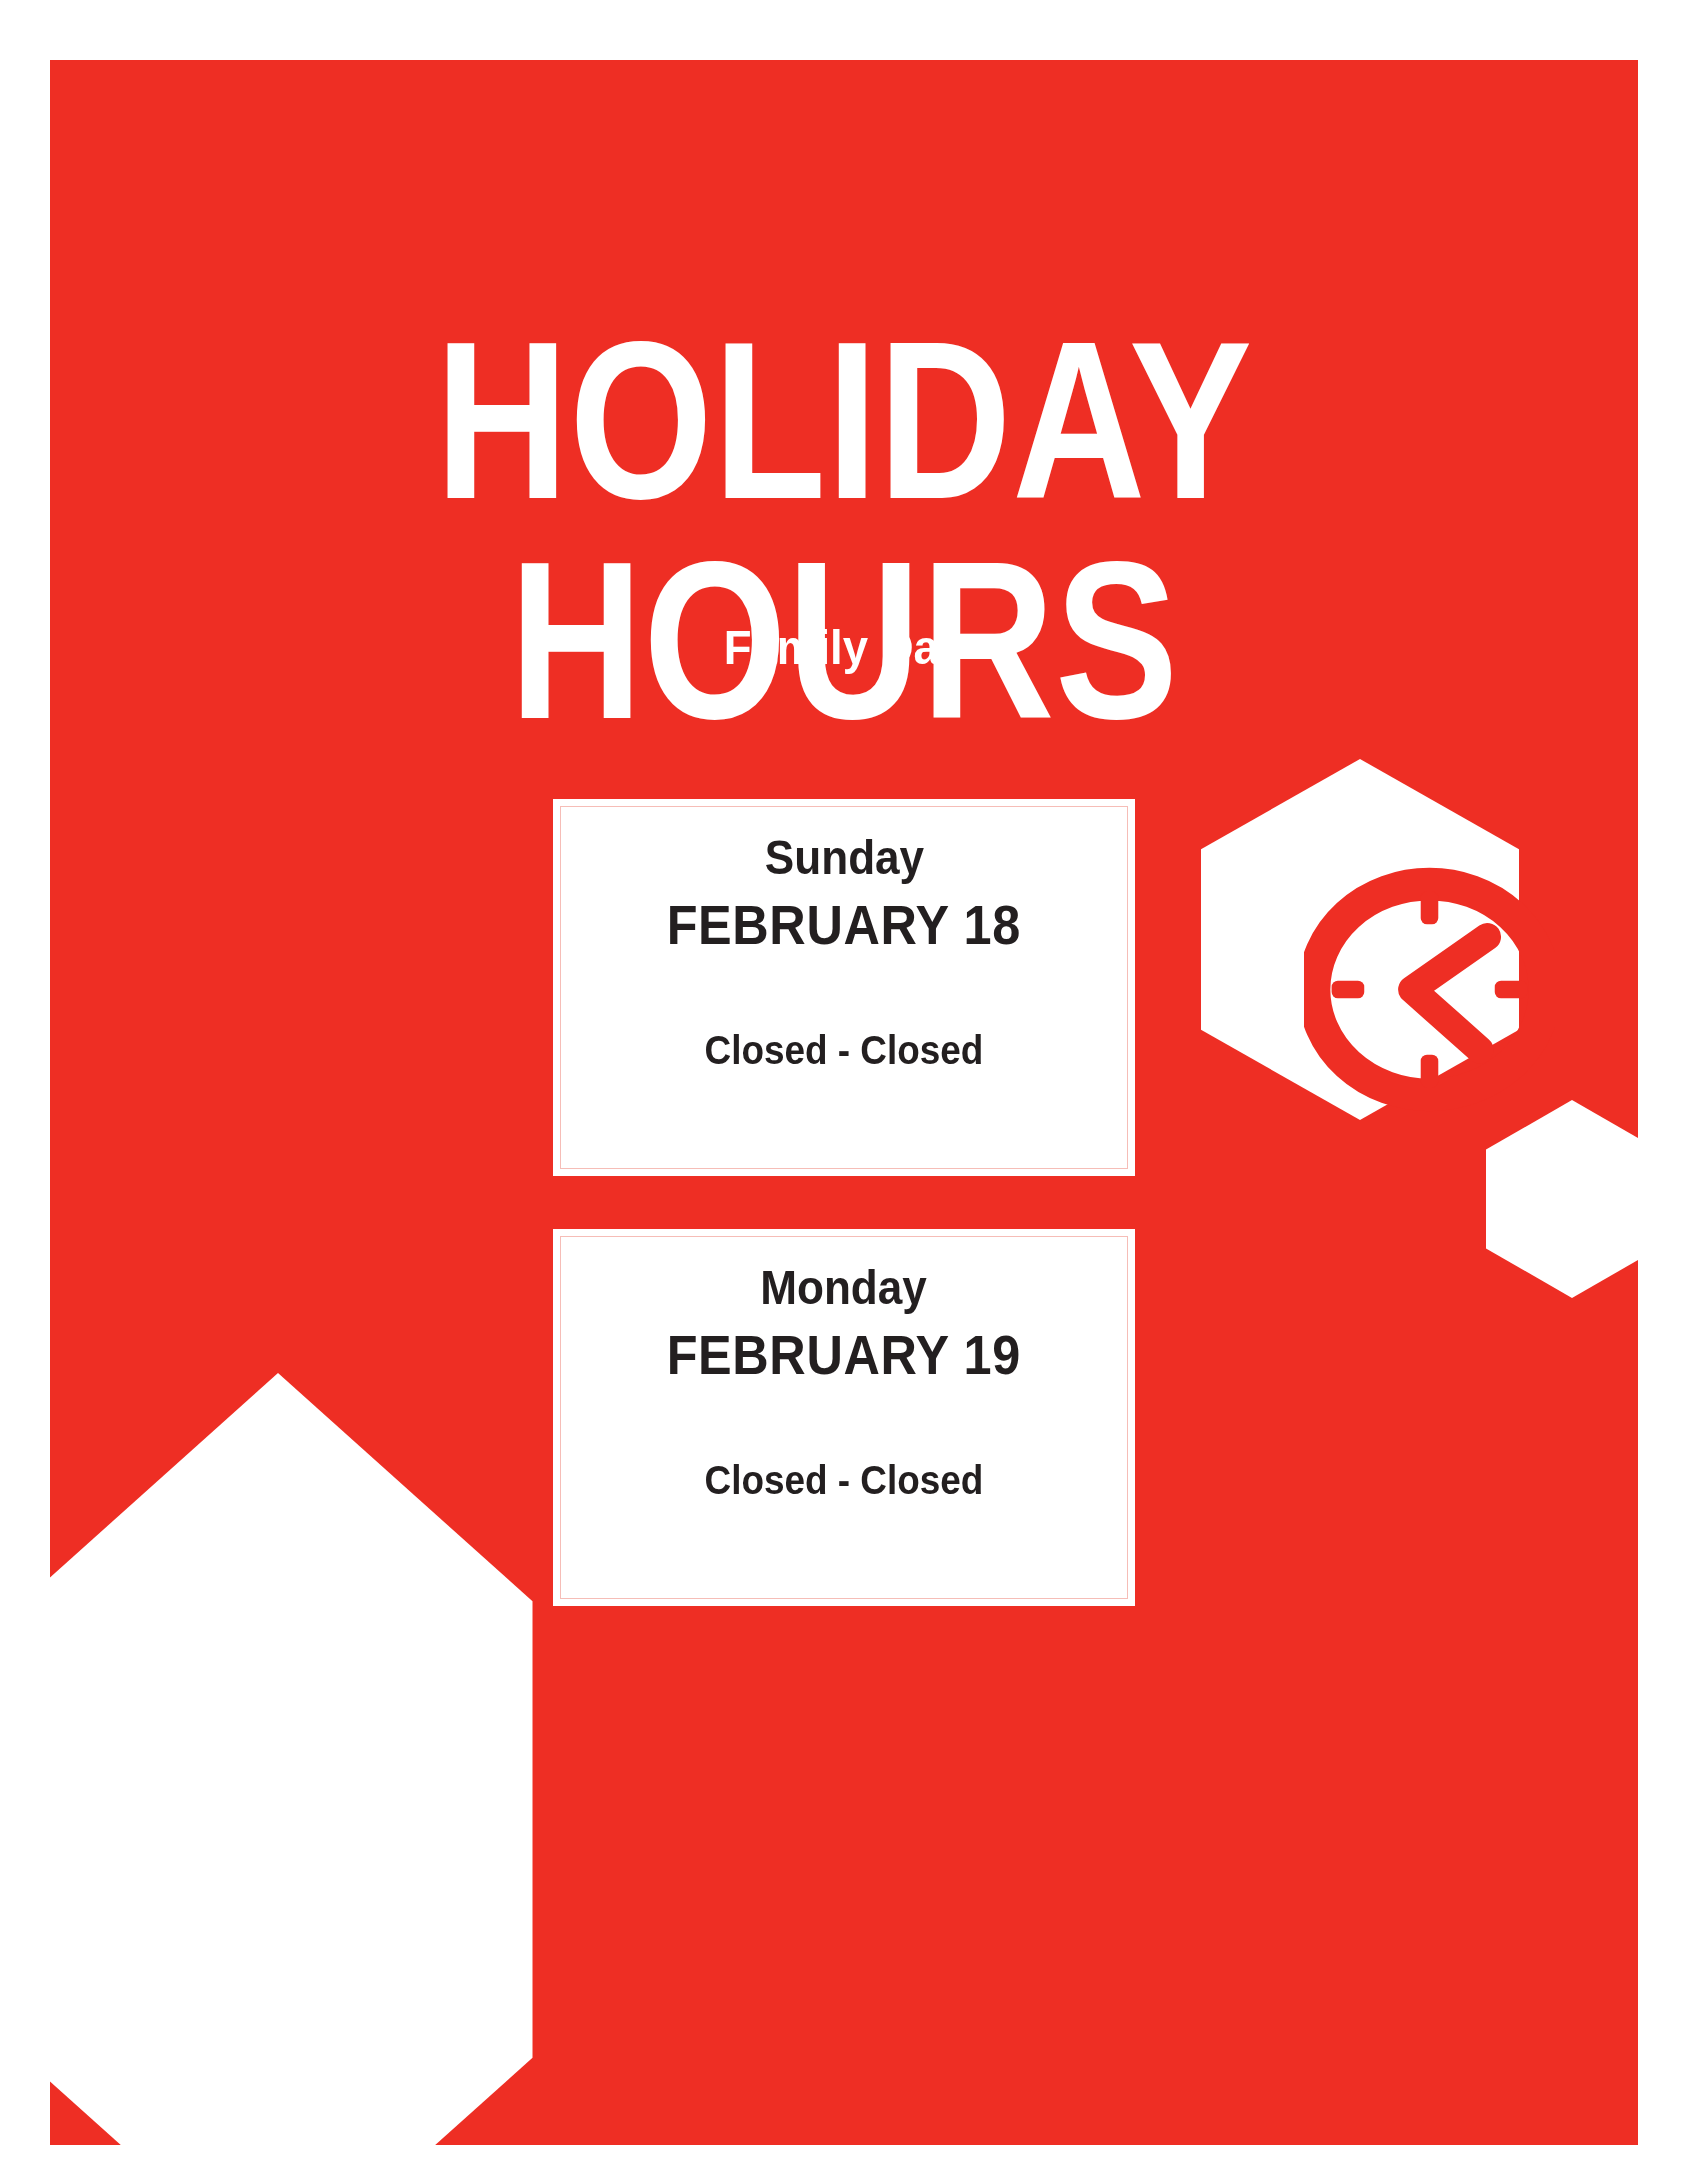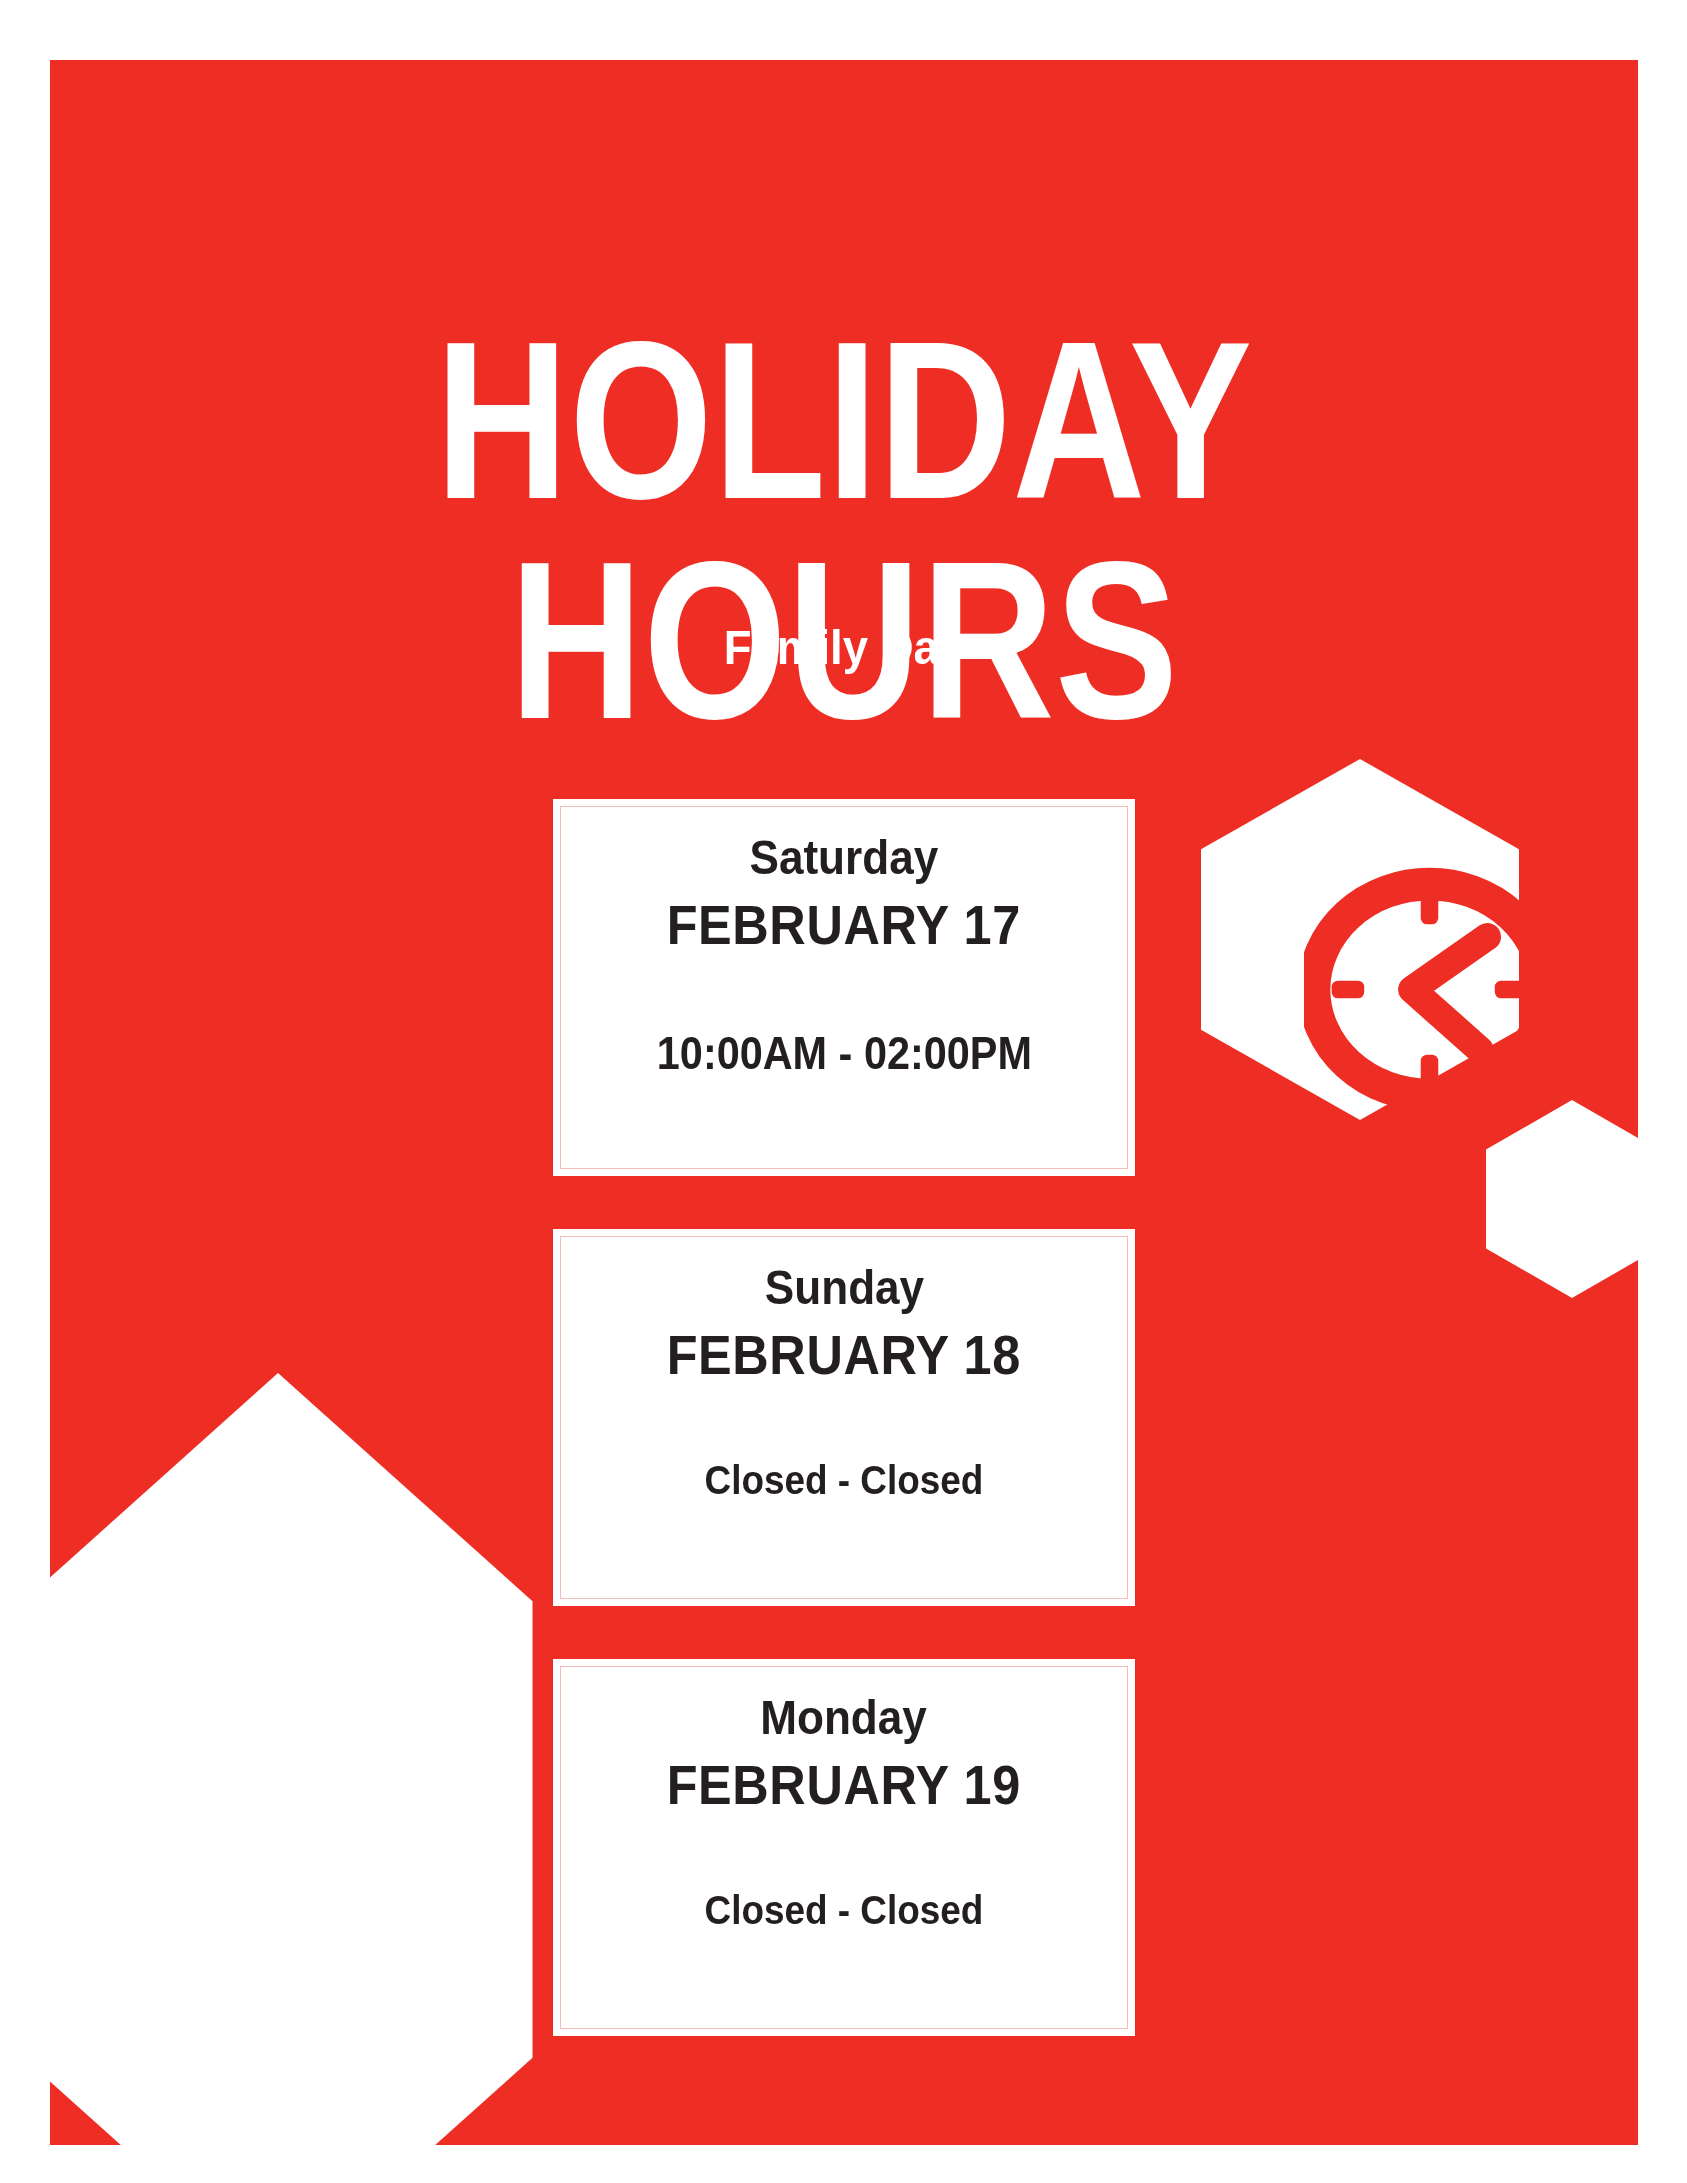--- a/index.html
+++ b/index.html
@@ -206,28 +206,20 @@
 
     <h1 class="headline">
       <span class="line">HOLIDAY</span>
       <span class="line">HOURS</span>
     </h1>
 
     <div class="subtitle">Family Day</div>
 
     <div class="cards">
 
-      <div class="card">
-        <div class="inner-rule"></div>
-        <div class="card-body">
-          <div class="weekday">Saturday</div>
-          <div class="date">FEBRUARY 17</div>
-          <div class="hours">10:00AM - 02:00PM</div>
-        </div>
-      </div>
 
       <div class="card closed">
         <div class="inner-rule"></div>
         <div class="card-body">
           <div class="weekday">Sunday</div>
           <div class="date">FEBRUARY 18</div>
           <div class="hours">Closed - Closed</div>
         </div>
       </div>
 

